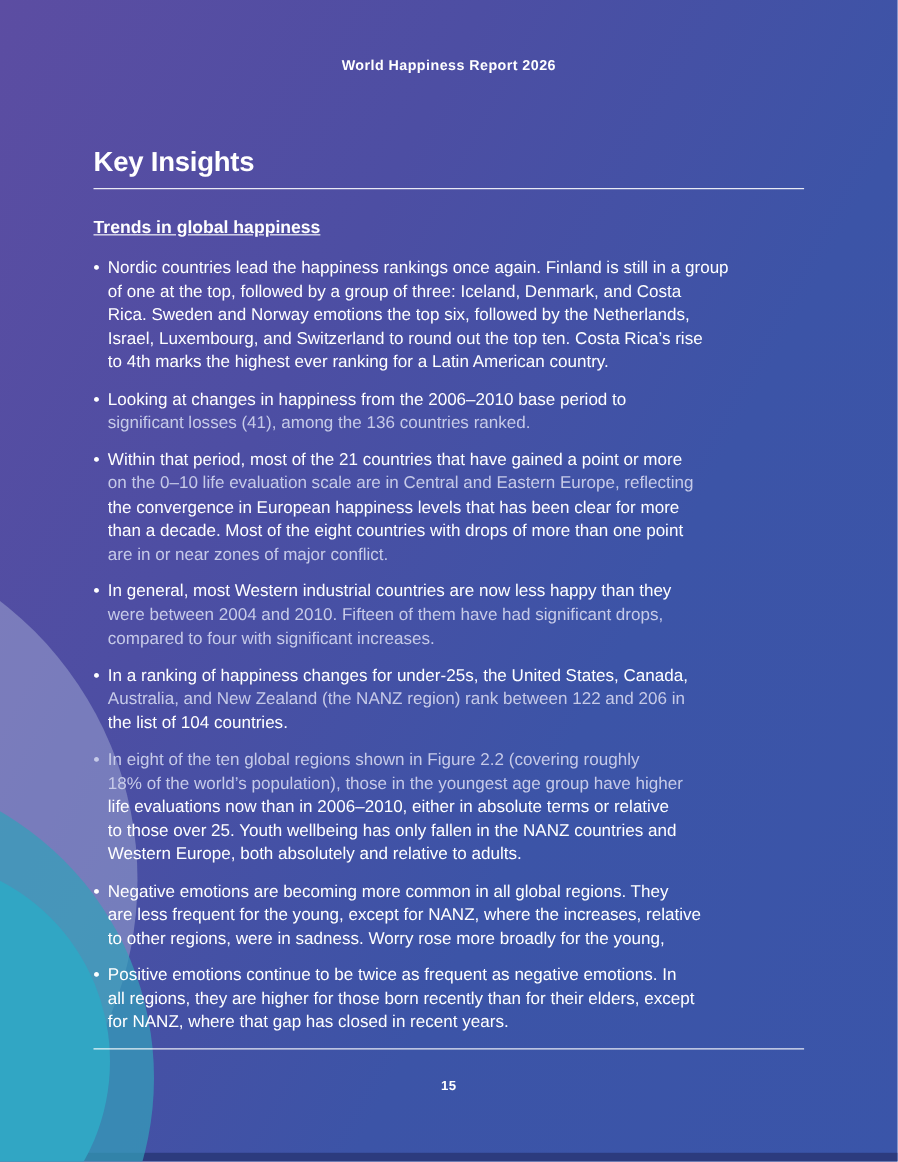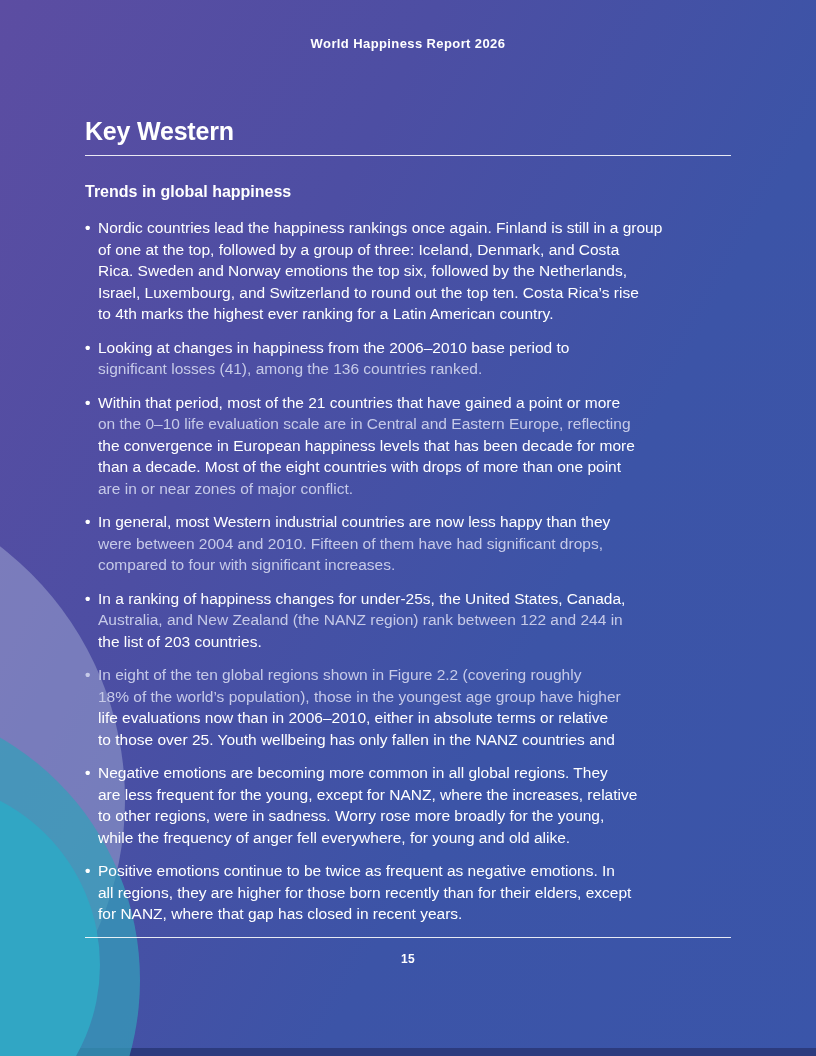--- a/index.html
+++ b/index.html
@@ -12,60 +12,60 @@
   }
   .decor{position:absolute;border-radius:50%;}
   .circle-slate{left:-515px;top:480px;width:640px;height:640px;background:rgba(186,196,226,0.40);}
   .circle-teal-muted{left:-420px;top:700px;width:560px;height:560px;background:rgba(52,160,186,0.72);}
   .circle-teal-bright{left:-270px;top:780px;width:370px;height:370px;background:var(--teal);}
   .footer-bar{position:absolute;left:0;bottom:0;width:816px;height:8px;background:var(--navy);}
   .content{position:absolute;left:85px;top:0;width:646px;}
   .doc-header{
     text-align:center;color:#fff;font-weight:700;
     font-size:13px;letter-spacing:0.4px;
-    padding-top:36px;
+    padding-top:52px;
   }
   .page-title{
     margin-top:66px;
     color:#fff;font-size:25px;font-weight:800;letter-spacing:-0.2px;
   }
   .divider{border:none;border-top:1.5px solid rgba(255,255,255,0.88);margin:9px 0 0 0;width:646px;}
   .section-heading{
     margin-top:27px;
-    color:#fff;font-size:16px;font-weight:700;
+    color:#fff;font-size:16px;font-weight:700;text-decoration:underline;
   }
   .bullets{margin-top:16px;}
   .bullet{display:flex;margin-bottom:12px;}
   .dot{width:13px;flex:0 0 13px;font-size:15.5px;line-height:21.5px;font-weight:700;}
   .lines{flex:1;}
   .line{font-size:15.5px;line-height:21.5px;white-space:nowrap;}
   .line.b{color:#ffffff;font-weight:400;}
   .line.r{color:var(--light-text);font-weight:400;}
   .dot.b{color:#ffffff;}
   .dot.r{color:var(--light-text);}
   .bottom-divider{margin-top:7px;}
   .page-number{
     text-align:center;color:#fff;font-weight:700;font-size:12px;
-    margin-top:14px;letter-spacing:0.3px;
+    margin-top:26px;letter-spacing:0.3px;
   }
 </style>
 </head>
 <body>
 
 <div class="page" style="--grad-purple: #5c4da2; --grad-blue: #3c54a7; --grad-blue2: #3a55a9; --teal: #31a6c4; --navy: #2c3b7e; --light-text: #c6cae8;">
 
   <div class="decor circle-slate"></div>
   <div class="footer-bar"></div>
   <div class="decor circle-teal-muted"></div>
   <div class="decor circle-teal-bright"></div>
 
   <div class="content">
     <div class="doc-header">World Happiness Report 2026</div>
 
-    <div class="page-title">Key Western</div>
+    <div class="page-title">Key Insights</div>
     <hr class="divider">
 
     <div class="section-heading">Trends in global happiness</div>
 
     <div class="bullets" id="bullets">
         <div class="bullet">
           <span class="dot b">•</span>
           <div class="lines">
             <div class="line b">Nordic countries lead the happiness rankings once again. Finland is still in a group</div>
             <div class="line b">of one at the top, followed by a group of three: Iceland, Denmark, and Costa</div>
@@ -79,57 +79,57 @@
           <div class="lines">
             <div class="line b">Looking at changes in happiness from the 2006–2010 base period to</div>
             <div class="line r">significant losses (41), among the 136 countries ranked.</div>
           </div>
         </div>
         <div class="bullet">
           <span class="dot b">•</span>
           <div class="lines">
             <div class="line b">Within that period, most of the 21 countries that have gained a point or more</div>
             <div class="line r">on the 0–10 life evaluation scale are in Central and Eastern Europe, reflecting</div>
-            <div class="line b">the convergence in European happiness levels that has been decade for more</div>
+            <div class="line b">the convergence in European happiness levels that has been clear for more</div>
             <div class="line b">than a decade. Most of the eight countries with drops of more than one point</div>
             <div class="line r">are in or near zones of major conflict.</div>
           </div>
         </div>
         <div class="bullet">
           <span class="dot b">•</span>
           <div class="lines">
             <div class="line b">In general, most Western industrial countries are now less happy than they</div>
             <div class="line r">were between 2004 and 2010. Fifteen of them have had significant drops,</div>
             <div class="line r">compared to four with significant increases.</div>
           </div>
         </div>
         <div class="bullet">
           <span class="dot b">•</span>
           <div class="lines">
             <div class="line b">In a ranking of happiness changes for under-25s, the United States, Canada,</div>
-            <div class="line r">Australia, and New Zealand (the NANZ region) rank between 122 and 244 in</div>
-            <div class="line b">the list of 203 countries.</div>
+            <div class="line r">Australia, and New Zealand (the NANZ region) rank between 122 and 206 in</div>
+            <div class="line b">the list of 104 countries.</div>
           </div>
         </div>
         <div class="bullet">
           <span class="dot r">•</span>
           <div class="lines">
             <div class="line r">In eight of the ten global regions shown in Figure 2.2 (covering roughly</div>
             <div class="line r">18% of the world’s population), those in the youngest age group have higher</div>
             <div class="line b">life evaluations now than in 2006–2010, either in absolute terms or relative</div>
             <div class="line b">to those over 25. Youth wellbeing has only fallen in the NANZ countries and</div>
+            <div class="line b">Western Europe, both absolutely and relative to adults.</div>
           </div>
         </div>
         <div class="bullet">
           <span class="dot b">•</span>
           <div class="lines">
             <div class="line b">Negative emotions are becoming more common in all global regions. They</div>
             <div class="line b">are less frequent for the young, except for NANZ, where the increases, relative</div>
             <div class="line b">to other regions, were in sadness. Worry rose more broadly for the young,</div>
-            <div class="line b">while the frequency of anger fell everywhere, for young and old alike.</div>
           </div>
         </div>
         <div class="bullet">
           <span class="dot b">•</span>
           <div class="lines">
             <div class="line b">Positive emotions continue to be twice as frequent as negative emotions. In</div>
             <div class="line b">all regions, they are higher for those born recently than for their elders, except</div>
             <div class="line b">for NANZ, where that gap has closed in recent years.</div>
           </div>
         </div>

